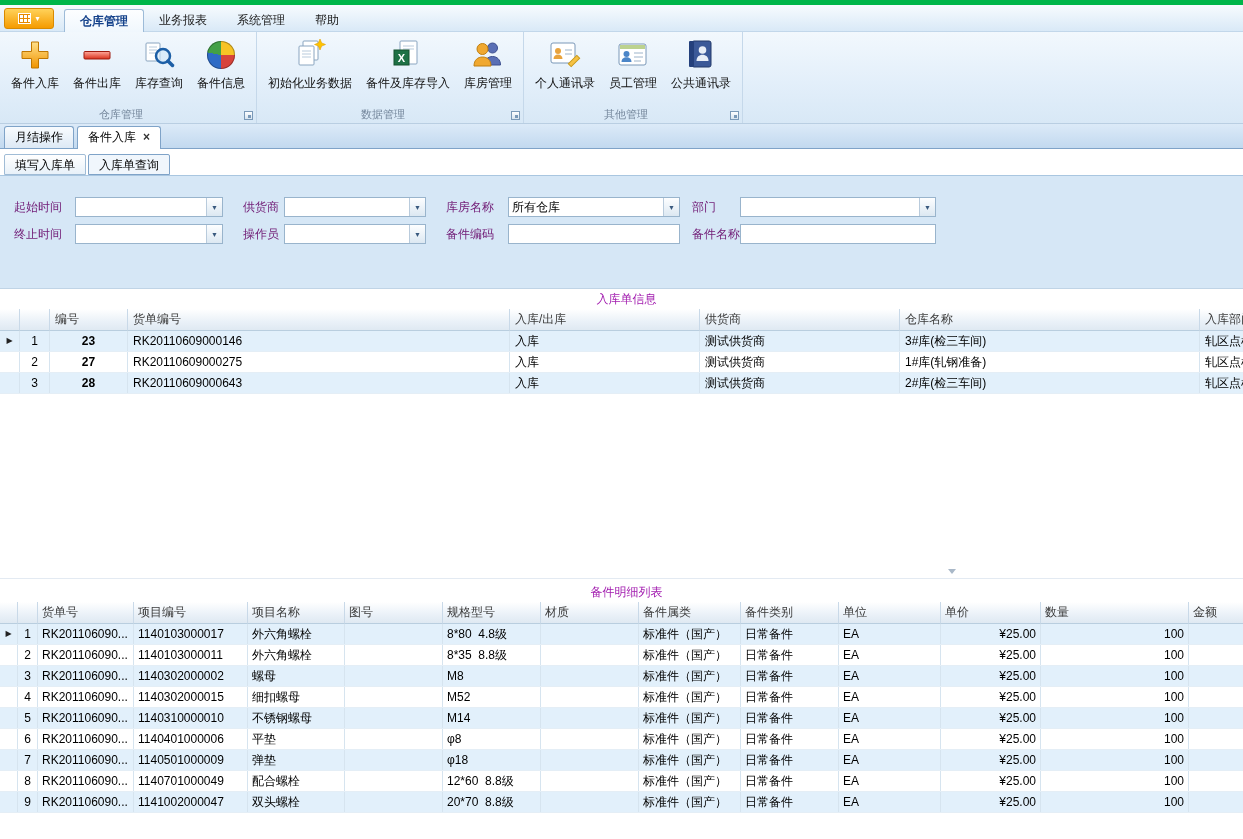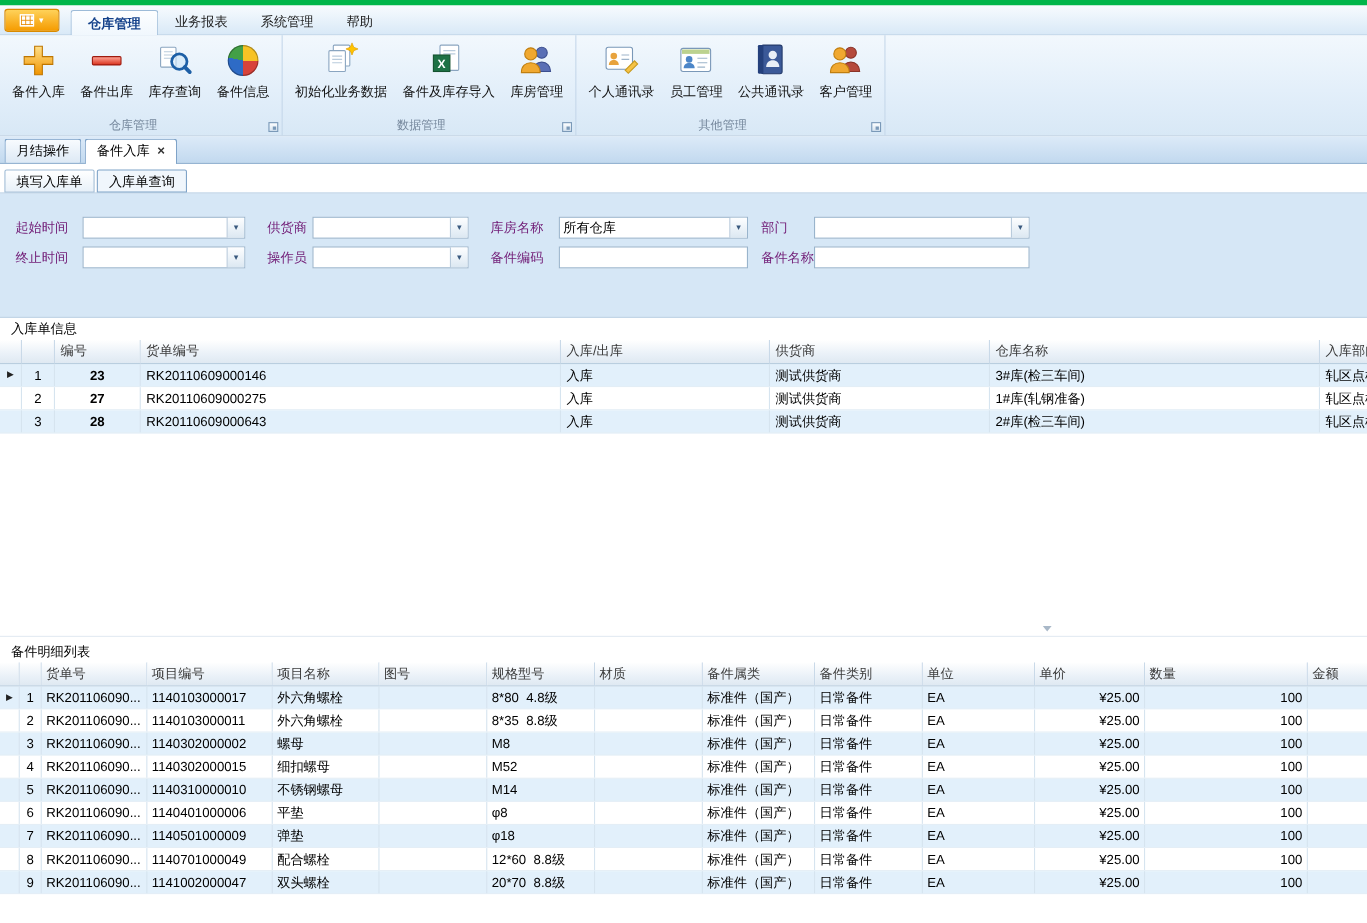--- a/index.html
+++ b/index.html
@@ -57,21 +57,21 @@
   
   .filter-panel { height:113px; background:#D6E7F6; border-bottom:1px solid #C0D4E6; position:relative; }
   .f-label { position:absolute; line-height:20px; color:#701a75; white-space:nowrap; }
   .f-combo, .f-text { position:absolute; height:20px; background:#FFF; border:1px solid #99B4CC; display:flex; }
   .f-combo input, .f-text input { flex:1; min-width:0; border:none; outline:none; padding:0 3px; font:inherit; background:transparent; }
   .f-drop { width:16px; border-left:1px solid #B9CBDC; background:linear-gradient(#FDFEFF,#DCE8F2);
             display:flex; align-items:center; justify-content:center; color:#39597E; font-size:7px; cursor:pointer; }
 
   
   .content { background:#fff; height:550px; position:relative; }
-  .section-label { margin:3px 0 2px 10px; height:15px; line-height:15px; color:#000000; }
+  .section-label { margin:3px 0 2px 10px; height:15px; line-height:15px; color:#a21caf;text-align:center; }
   .grid1-box { height:270px; overflow:hidden; position:relative; border-bottom:1px solid #E3EAF2; }
   .grid2-box { overflow:hidden; position:relative; }
   .grid { }
   .t1 { width:1300px; }
   .t2 { width:1289px; }
   .grid-head { display:flex; height:22px; }
   .cell { box-sizing:border-box; padding:0 5px; border-right:1px solid #C9D9E8; overflow:hidden; white-space:pre; }
   .t2 .cell { padding:0 4px; }
   .hd { background:linear-gradient(#FFFFFF,#EAF1F8 60%,#DFE9F2); border-bottom:1px solid #B9CEDF; line-height:21px; color:#3A3A3A; cursor:pointer; }
   .grid-row { display:flex; height:21px; line-height:20px; border-bottom:1px solid #E4EEF6; background:#FFF; cursor:pointer; }
@@ -247,31 +247,20 @@
         <div class="ritem">
           <span class="ricon">
             <svg width="34" height="34" viewBox="0 0 34 34">
                 <rect x="8" y="3" width="19" height="26" rx="2" fill="#3B5998" stroke="#243B6B"></rect>
                 <rect x="5" y="3" width="5" height="26" rx="1" fill="#24407C"></rect>
                 <circle cx="18.5" cy="12" r="3.8" fill="#E8EEF7"></circle>
                 <path d="M12.5 23c0-4 2.7-6.2 6-6.2s6 2.2 6 6.2z" fill="#E8EEF7"></path>
               </svg>
           </span>
           <span class="rlabel">公共通讯录</span>
-        </div>
-        <div class="ritem">
-          <span class="ricon">
-            <svg width="34" height="34" viewBox="0 0 34 34">
-                <circle cx="21.5" cy="10" r="5" fill="#B54A3C" stroke="#8A3328"></circle>
-                <path d="M13.5 27c0-5.5 3.6-8.5 8-8.5s8 3 8 8.5z" fill="#B54A3C" stroke="#8A3328"></path>
-                <circle cx="11.5" cy="11" r="5.5" fill="#F0A830" stroke="#C07F10"></circle>
-                <path d="M3 28c0-6 3.8-9 8.5-9s8.5 3 8.5 9z" fill="#F0A830" stroke="#C07F10"></path>
-              </svg>
-          </span>
-          <span class="rlabel">客户管理</span>
         </div>
       </div>
       <div class="rgroup-footer">
         <span class="rgroup-label">其他管理</span>
         <span class="launcher"></span>
       </div>
     </div>
 
   </div>
 

